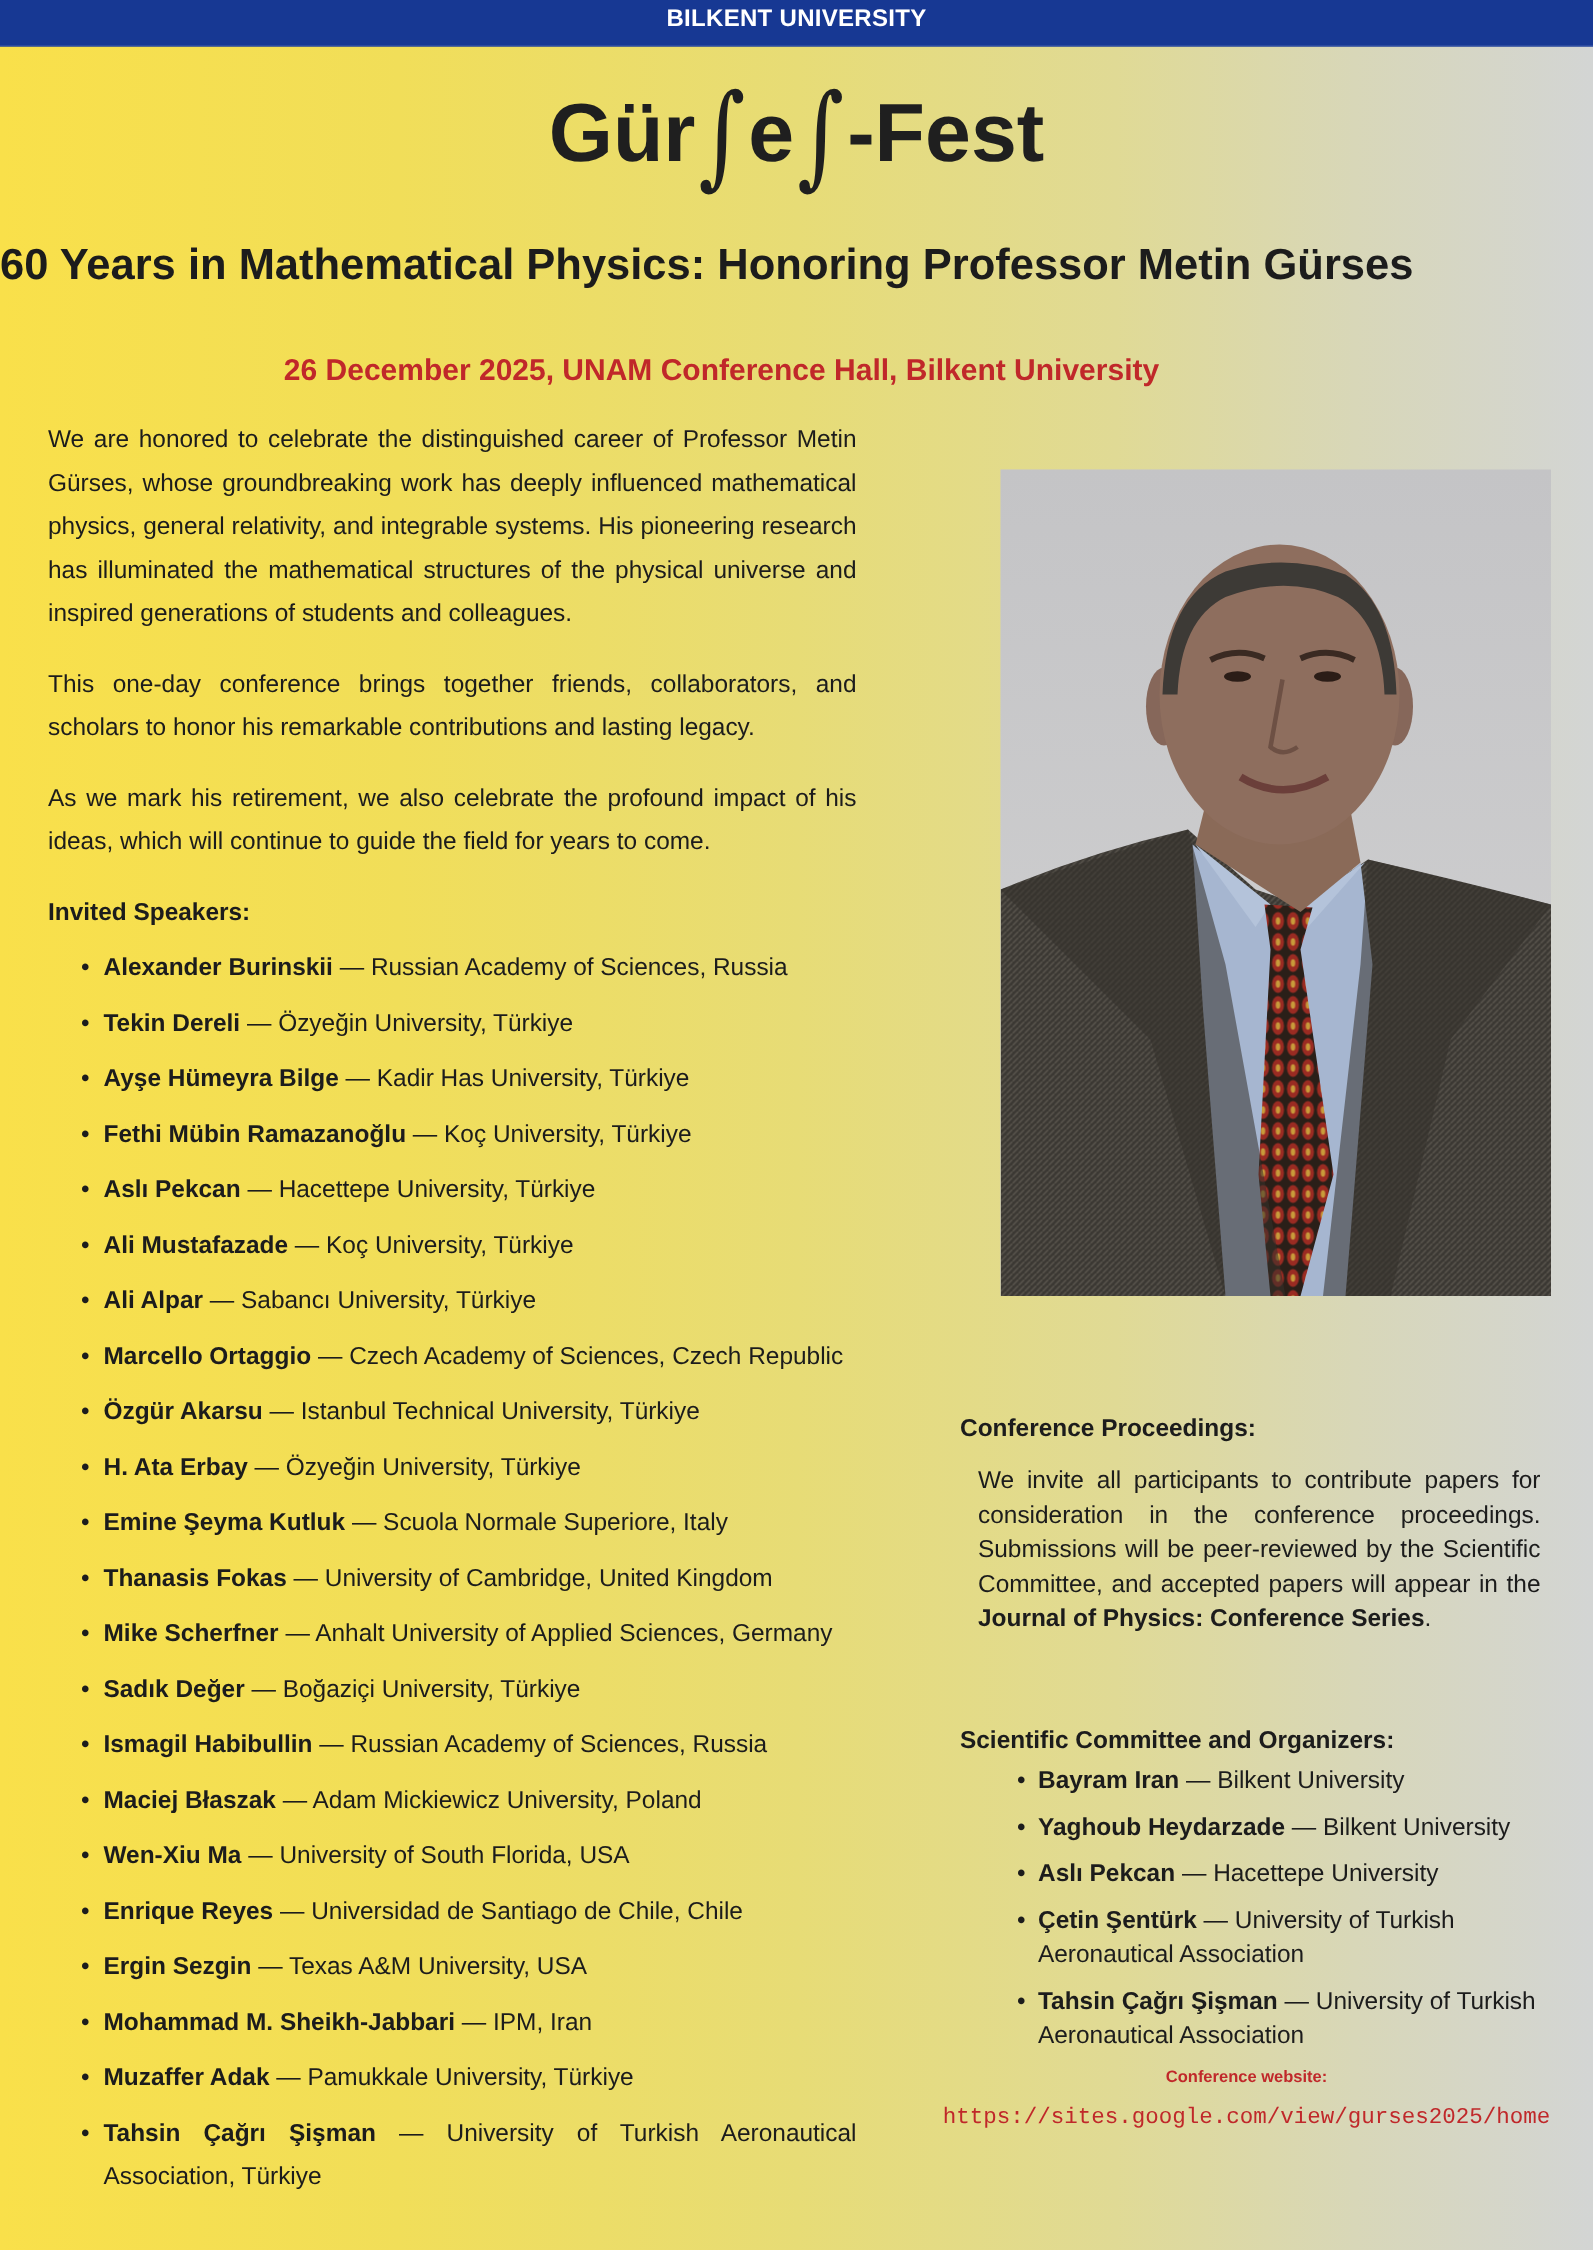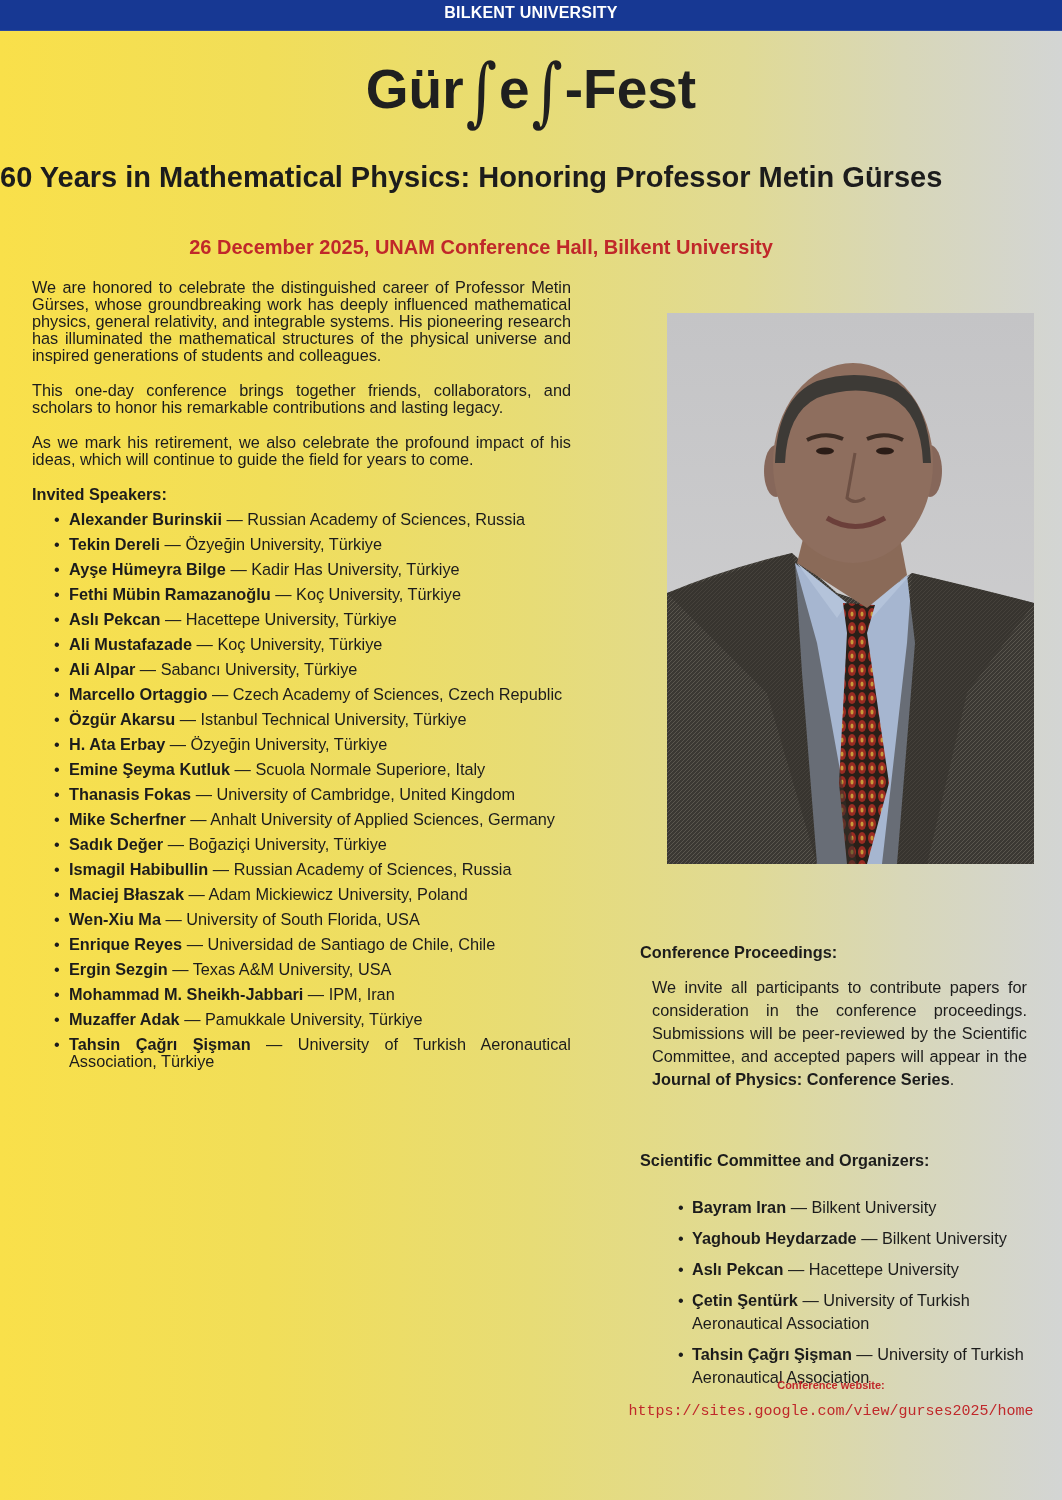--- a/index.html
+++ b/index.html
@@ -26,42 +26,42 @@
   .subtitle {
     position: absolute; left: 0; top: 157px; width: 1062px; text-align: left;
     font-weight: bold; font-size: 29px; line-height: 40px; color: #1c1c1c;
   }
   .dateline {
     position: absolute; left: 0; top: 233px; width: 962px; text-align: center;
     font-weight: bold; font-size: 20px; line-height: 28px; color: #c0282a;
   }
   .leftcol {
     position: absolute; left: 32px; top: 279px; width: 539px;
-    font-size: 16.3px; line-height: 17px;
+    font-size: 16.3px; line-height: 29px;
   }
   .leftcol p { margin: 0 0 18px 0; text-align: justify; }
   .section-head { font-weight: bold; margin: 0 0 8px 0; font-size: 16.3px; }
   ul.speakers { list-style: none; margin: 0; padding: 0; }
   ul.speakers li {
     position: relative; padding-left: 37px; margin-bottom: 8px; text-align: justify;
   }
   ul.speakers li::before {
     content: "•"; position: absolute; left: 22px; top: 0;
   }
   .name { font-weight: bold; }
   .photo {
     position: absolute; left: 667px; top: 313px; width: 367px; height: 551px;
     overflow: hidden; background: linear-gradient(#c6c6c6, #d1d1d1);
   }
   .rightcol {
     position: absolute; left: 640px; top: 941px; width: 399px;
     font-size: 16.3px; line-height: 23px;
   }
   .rightcol p { margin: 12px; text-align: justify; }
-  .committee-head { font-weight: bold; margin-top: 58px; margin-bottom: 24px; }
+  .committee-head { font-weight: bold; margin-top: 58px; margin-bottom: 4px; }
   ul.committee { list-style: none; margin: 0; padding: 0; }
   ul.committee li { position: relative; padding-left: 52px; margin-bottom: 8px; }
   ul.committee li::before { content: "•"; position: absolute; left: 38px; top: 0; }
   .website-label {
     position: absolute; left: 600px; top: 1379px; width: 462px; text-align: center;
     font-weight: bold; font-size: 11px; color: #c0282a;
   }
   .website-url {
     position: absolute; left: 600px; top: 1403px; width: 462px; text-align: center;
     font-family: "Liberation Mono", monospace; font-size: 15px; color: #c0282a;

